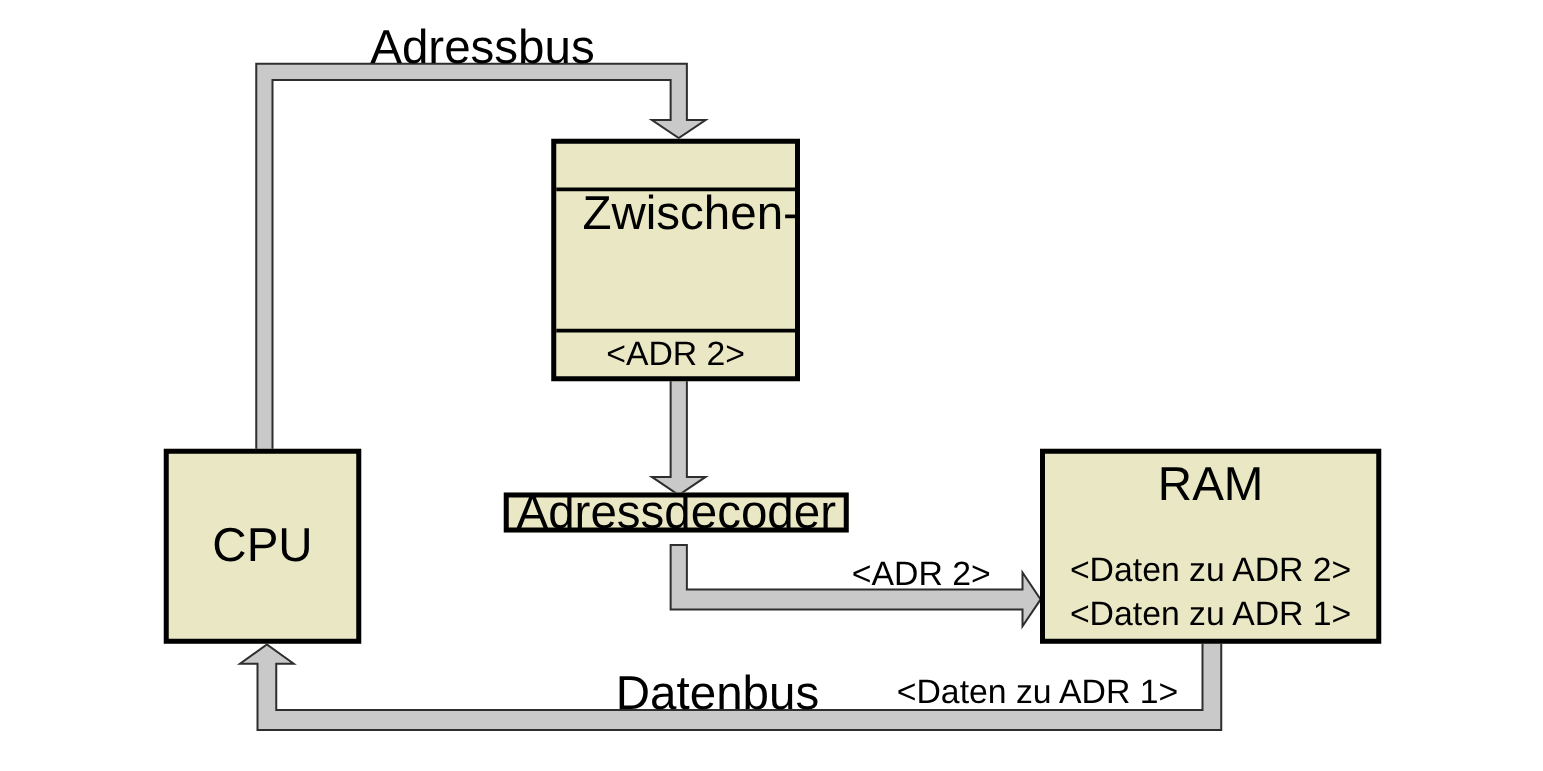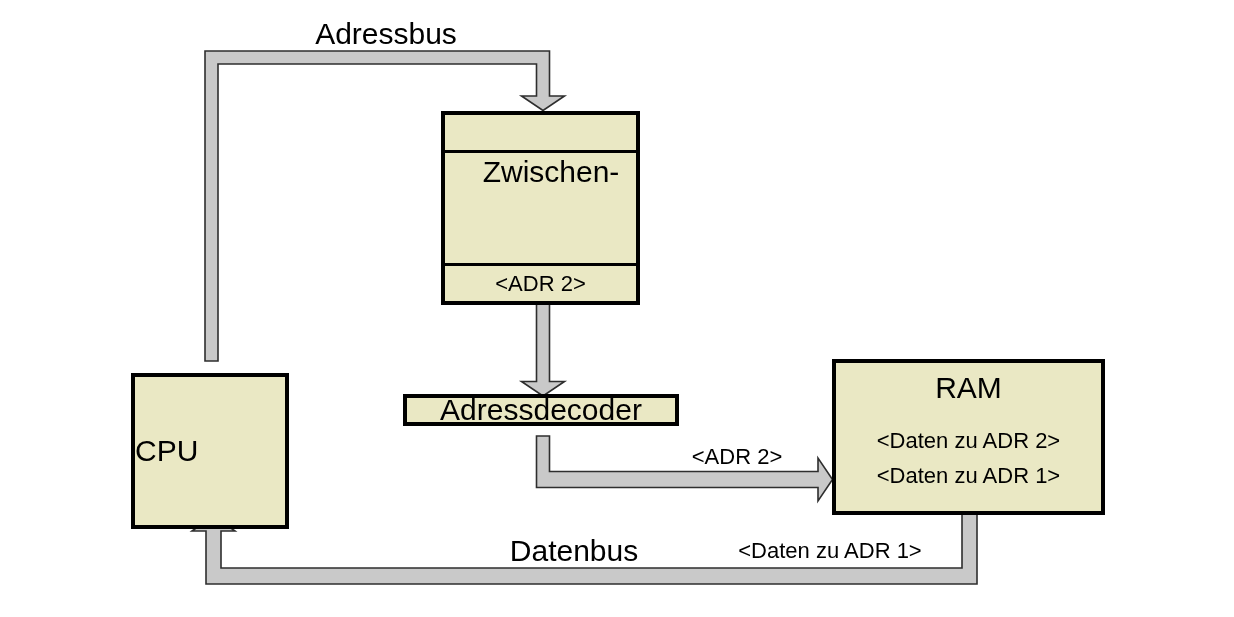--- a/index.html
+++ b/index.html
@@ -14,31 +14,31 @@
   #canvas{
     position:relative;width:1234px;height:617px;background:var(--background);
     font-family:"Liberation Sans",sans-serif;color:var(--text);overflow:hidden;
   }
   #bus-layer{position:absolute;left:0;top:0;}
   .bus{fill:var(--bus-fill);stroke:var(--bus-outline);stroke-width:1.6;stroke-linejoin:miter;}
   .box{
     position:absolute;box-sizing:border-box;background:var(--box-fill);
     border:4px solid var(--box-border);
   }
-  .t-lg{font-size:30px;}
-  .t-sm{font-size:22px;}
-  #cpu-box{left:131px;top:359px;width:158px;height:156px;display:flex;align-items:center;justify-content:flex-start;margin-top:14px;}
+  .t-lg{font-size:38px;}
+  .t-sm{font-size:27px;}
+  #cpu-box{left:131px;top:359px;width:158px;height:156px;display:flex;align-items:center;justify-content:center;}
   #buffer-box{left:441px;top:111px;width:199px;height:194px;display:flex;flex-direction:column;}
   .buffer-top{height:35px;flex:0 0 35px;border-bottom:3px solid var(--box-border);}
-  .buffer-mid{flex:1;display:flex;flex-direction:row;justify-content:center;padding-left:21px;line-height:37px;border-bottom:3px solid var(--box-border);}
+  .buffer-mid{flex:1;display:flex;flex-direction:column;justify-content:space-between;padding-left:21px;line-height:37px;border-bottom:3px solid var(--box-border);}
   .buffer-bottom{height:35px;flex:0 0 35px;display:flex;align-items:center;justify-content:center;}
   #decoder-box{left:403px;top:394px;width:276px;height:32px;display:flex;align-items:center;justify-content:center;}
   #ram-box{left:832px;top:359px;width:273px;height:156px;text-align:center;}
   .ram-title{margin-top:8px;line-height:34px;}
-  .ram-rows{margin-top:18px;line-height:35px;}
+  .ram-rows{margin-top:34px;line-height:35px;}
   .label{position:absolute;text-align:center;white-space:nowrap;}
   #adressbus-label{left:236px;top:17px;width:300px;}
   #datenbus-label{left:474px;top:534px;width:200px;}
   #datenbus-annotation{left:705px;top:538px;width:250px;}
   #adr2-annotation{left:657px;top:444px;width:160px;}
 </style>
 </head>
 <body>
 
 <div id="canvas">

